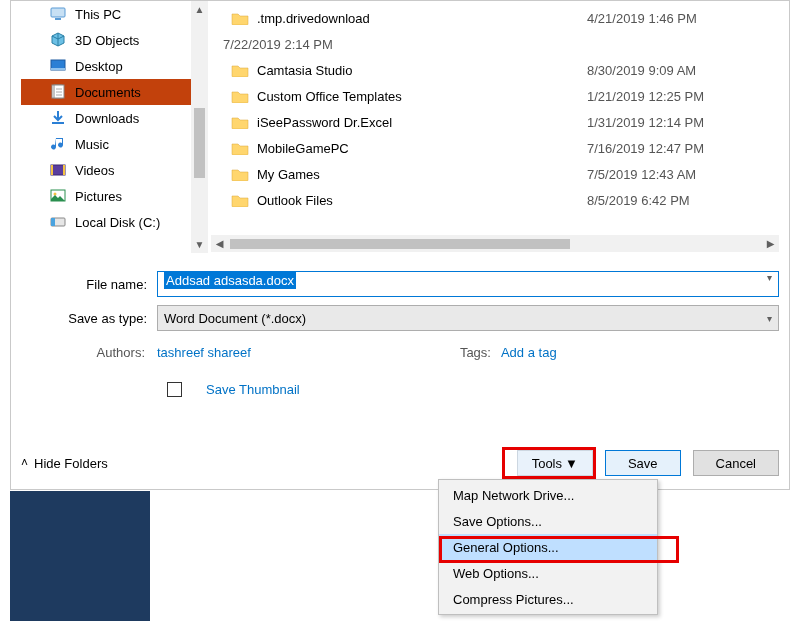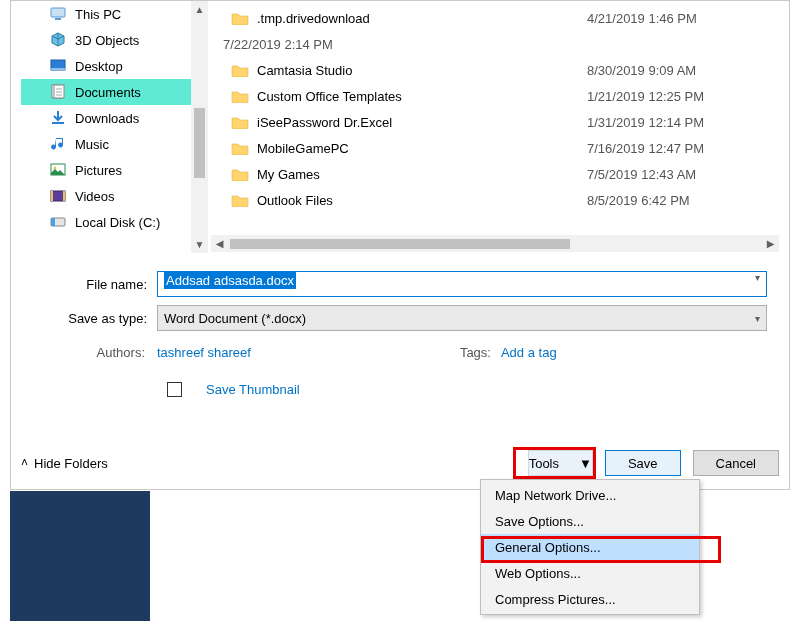--- a/index.html
+++ b/index.html
@@ -37,21 +37,21 @@
   .vscroll .thumb { position: absolute; left: 3px; right: 3px; top: 90px; height: 70px; background: #c1c1c1; }
 
   .nav {
     position: absolute; left: 10px; top: 0; width: 170px; height: 252px;
     background: #fff; overflow: hidden;
   }
   .nav .item {
     display: flex; align-items: center; height: 26px; padding-left: 28px; gap: 8px;
     white-space: nowrap;
   }
-  .nav .item.selected { background: #5eead4; }
+  .nav .item.selected { background: #c2410c; }
   .nav .icon { width: 18px; height: 18px; flex: 0 0 18px; }
 
   .listhdr {
     position: absolute; left: 202px; right: 12px; top: -20px; height: 20px;
     display: flex; align-items: center; color: #333; font-size: 13px;
   }
 
   .list {
     position: absolute; left: 202px; right: 12px; top: 4px; height: 228px;
     overflow: hidden;
@@ -59,21 +59,21 @@
   .list .row {
     display: flex; align-items: center; height: 26px;
   }
   .list .row .name {
     display: flex; align-items: center; gap: 8px; flex: 1; padding-left: 18px;
   }
   .list .row .date { width: 200px; color: #555; padding-left: 10px; }
   .folder-icon { width: 18px; height: 14px; flex: 0 0 18px; }
 
   .form {
-    position: absolute; left: 10px; right: 22px; top: 262px; height: 160px;
+    position: absolute; left: 10px; right: 10px; top: 262px; height: 160px;
   }
   .form-row { display: flex; align-items: center; margin-top: 8px; }
   .form-row .lbl { width: 136px; text-align: right; padding-right: 10px; color: #000; }
   .combo-filename {
     flex: 1; height: 26px; border: 1px solid #0078d7; background: #fff;
     display: flex; align-items: flex-start; padding: 0 6px; position: relative;
   }
   .combo-filename .sel {
     background: #0078d7; color: #fff; padding: 1px 2px;
   }
@@ -100,31 +100,30 @@
     display: flex; align-items: center;
   }
   .hide-folders { display: flex; align-items: center; gap: 6px; }
   .hide-folders .chev { font-size: 12px; }
   .btnbar .spacer { flex: 1; }
   .btn {
     height: 26px; padding: 0 22px; margin-left: 12px;
     border: 1px solid #adadad; background: #e1e1e1;
     display: flex; align-items: center; justify-content: center;
   }
-  .btn.tools { background: #e9f2fb; border: 1px solid #cdd7e1; padding: 0 0; gap: 20px; }
+  .btn.tools { background: #e9f2fb; border: 1px solid #cdd7e1; padding: 0 14px; gap: 3px; }
   .btn.save { border: 1px solid #0078d7; background: #e5f1fb; }
   .red-box { outline: 3px solid #e60000; }
   .tools-wrap { position: relative; }
 
   .menu {
     position: absolute; left: 438px; top: 479px; width: 220px;
     background: #f2f2f2; border: 1px solid #bfbfbf;
     box-shadow: 2px 2px 4px rgba(0,0,0,0.2);
     padding: 2px 0;
-    margin-left: 42px;
   }
   .menu .mitem {
     height: 26px; display: flex; align-items: center; padding: 0 14px;
   }
   .menu .mitem.hi { background: #bfdfff; }
   .menu-redbox {
     position: absolute; left: 0; right: -22px; top: 56px; height: 27px;
     border: 3px solid #e60000; pointer-events: none;
   }
 
@@ -218,29 +217,29 @@
       <span>Downloads</span>
     </div>
     <div class="item">
       <svg class="icon">
           <use href="#ic-music"></use>
         </svg>
       <span>Music</span>
     </div>
     <div class="item">
       <svg class="icon">
+          <use href="#ic-videos"></use>
+        </svg>
+      <span>Videos</span>
+    </div>
+    <div class="item">
+      <svg class="icon">
           <use href="#ic-pictures"></use>
         </svg>
       <span>Pictures</span>
-    </div>
-    <div class="item">
-      <svg class="icon">
-          <use href="#ic-videos"></use>
-        </svg>
-      <span>Videos</span>
     </div>
     <div class="item">
       <svg class="icon">
           <use href="#ic-disk"></use>
         </svg>
       <span>Local Disk (C:)</span>
     </div>
   </div>
 
   <div class="vscroll">

